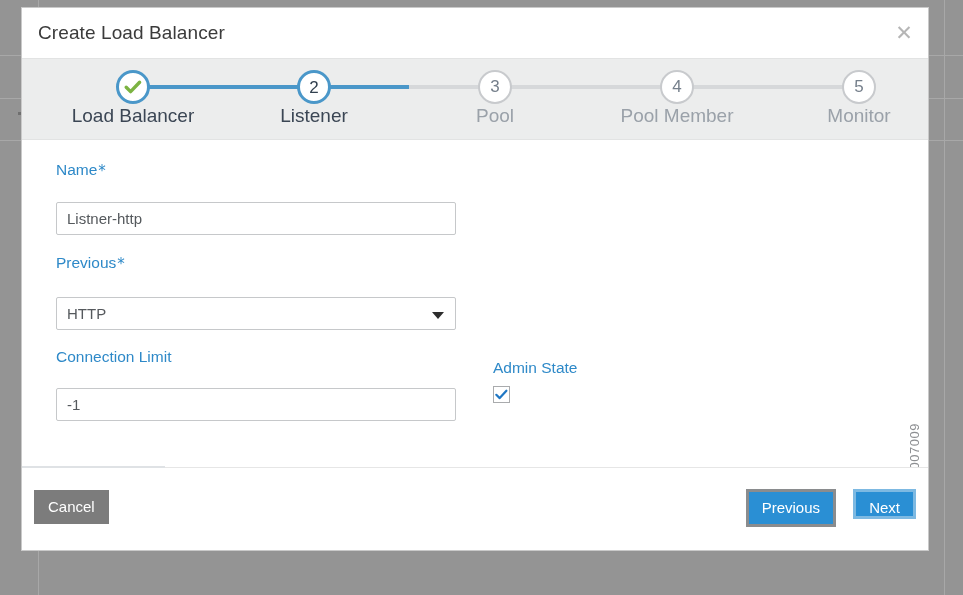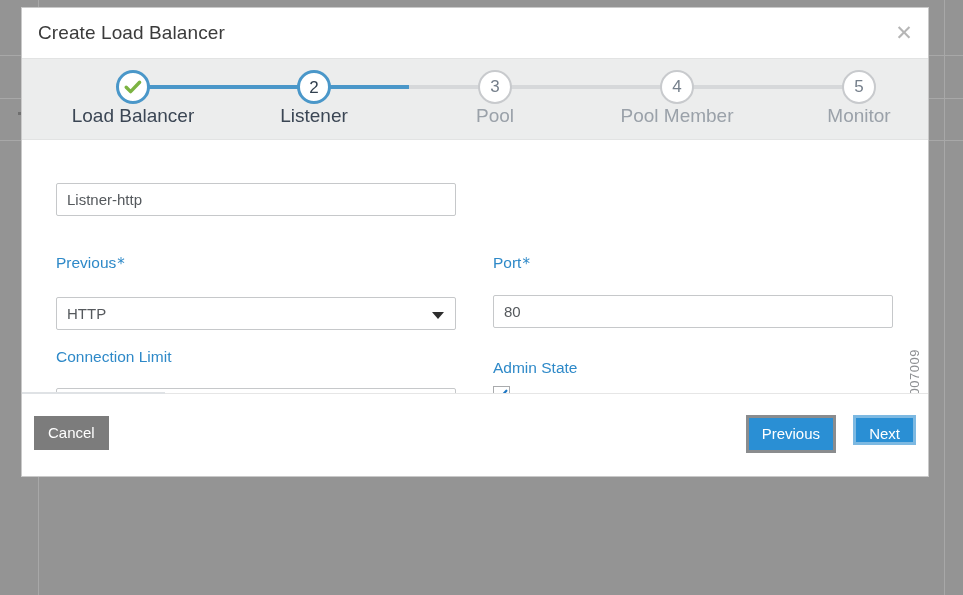--- a/index.html
+++ b/index.html
@@ -43,21 +43,21 @@
     height: 3px;
     background: #6f6f6f;
   }
 
   
   #modal {
     position: absolute;
     left: 21px;
     top: 7px;
     width: 908px;
-    height: 470px;
+    height: 544px;
     background: #7f1d1d;
     border: 1px solid #c9c9c9;
     box-sizing: border-box;
     overflow: hidden;
   }
 
   
   #modal-header {
     position: relative;
     height: 50px;
@@ -344,36 +344,33 @@
 
     <div class="step s-todo" style="left:837px;">
       <div class="step-circle todo">5</div>
       <div class="step-label">Monitor</div>
     </div>
   </div>
 
   <div id="form-area">
 
     <div class="field" style="left:34px; top:21px;">
+      <div class="field-label"><span>Name</span><span class="req-star">*</span></div>
       <input class="field-input" type="text" value="Listner-http" style="">
     </div>
 
 
     <div class="field" style="left:34px; top:114px;">
       <div class="field-label"><span>Previous</span><span class="req-star">*</span></div>
       <div class="field-select">
         <span class="field-select-value">HTTP</span>
         <span class="caret"></span>
       </div>
     </div>
 
-    <div class="field" style="left:471px; top:114px;">
-      <div class="field-label"><span>Port</span><span class="req-star">*</span></div>
-      <input class="field-input" type="text" value="80" style="">
-    </div>
 
     <div class="field" style="left:34px; top:208px;">
       <div class="field-label">Connection Limit</div>
       <input class="field-input" type="text" value="-1" style="">
     </div>
 
     <div class="field" style="left:471px; top:219px;">
       <div class="field-label">Admin State</div>
       <div class="checkbox">
         <svg width="15" height="15" viewBox="0 0 15 15">

